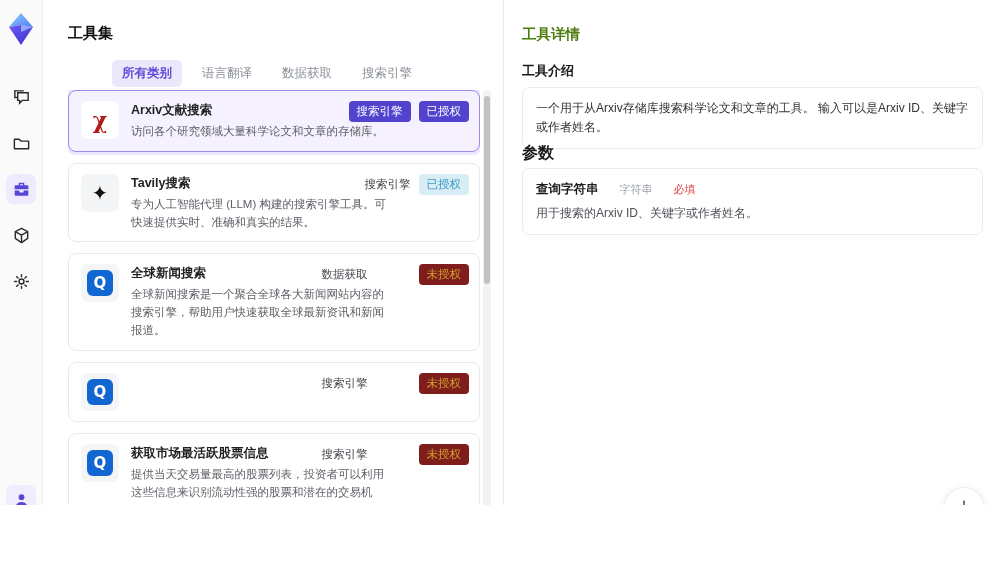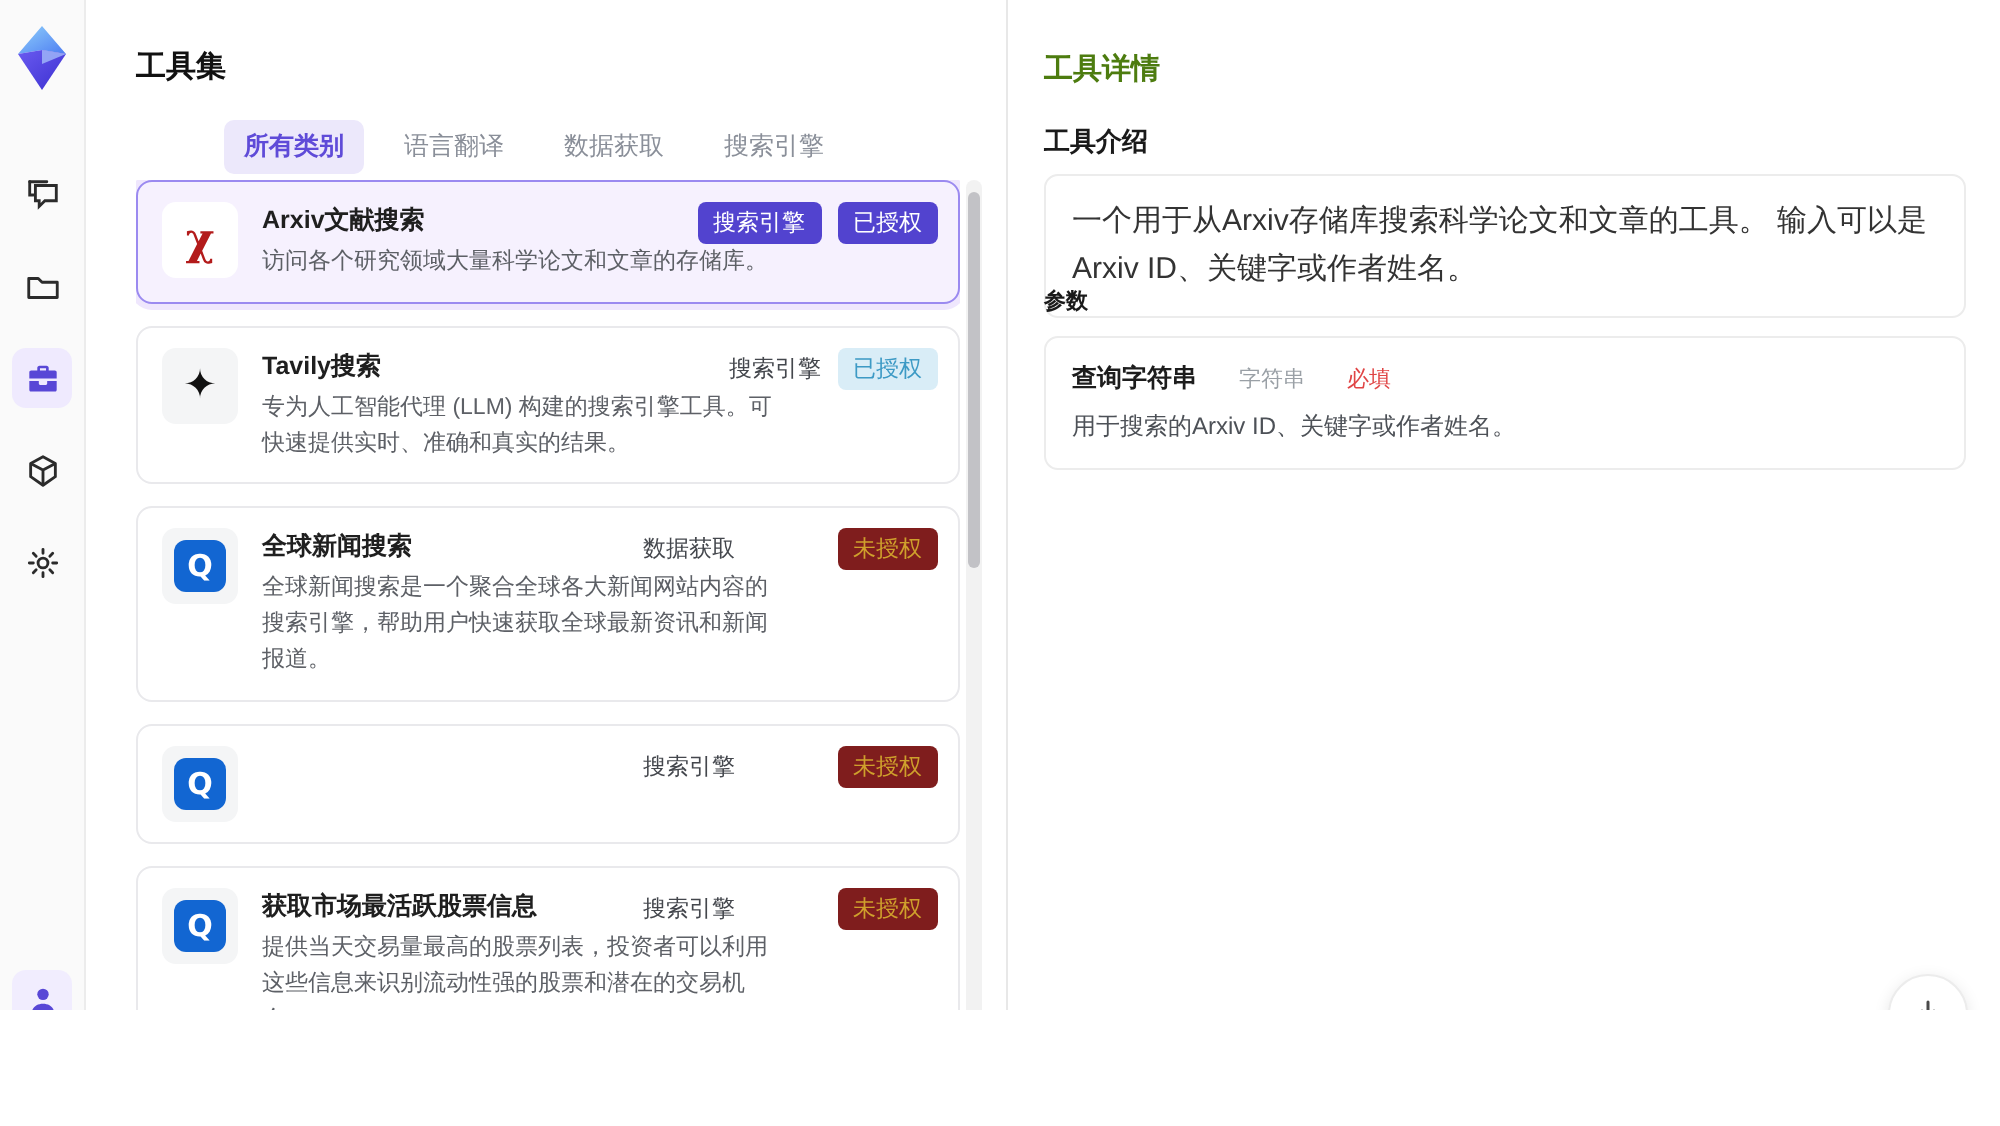--- a/index.html
+++ b/index.html
@@ -60,22 +60,22 @@
   .scroll-arrow-down { position:absolute; left:0; bottom:4px; width:0; height:0;
     border-left:4px solid transparent; border-right:4px solid transparent; border-top:5px solid #6b6b6b; }
 
   
   .detail { position:absolute; left:503px; top:0; width:497px; height:563px;
     border-left:1px solid #e8e8e8; background:#fff; }
   .detail-title { position:absolute; left:18px; top:25px; font-size:14.5px; font-weight:bold; color:#4d7c0f; }
   .intro-heading { position:absolute; left:18px; top:62px; font-size:13px; font-weight:bold; color:#1a1a1a; }
   .intro-card { position:absolute; left:18px; top:87px; width:461px;
     border:1px solid #ececec; border-radius:7px; padding:11px 13px;
-    font-size:15px; color:#333; line-height:1.6; background:#fff; }
-  .params-heading { position:absolute; left:18px; top:143px; font-size:11px; font-weight:bold; color:#1a1a1a; }
+    font-size:12px; color:#333; line-height:1.6; background:#fff; }
+  .params-heading { position:absolute; left:18px; top:143px; font-size:16px; font-weight:bold; color:#1a1a1a; }
   .params-card { position:absolute; left:18px; top:168px; width:461px;
     border:1px solid #ececec; border-radius:7px; padding:12px 13px; background:#fff; }
   .param-row-head { display:flex; align-items:baseline; gap:21px; }
   .param-name { font-size:12.5px; font-weight:bold; color:#1d1d1d; }
   .param-type { font-size:11px; color:#9aa0a6; }
   .param-required { font-size:11px; color:#e04545; }
   .param-desc { margin-top:7px; font-size:12px; color:#4d5157; }
 
   
   .fab { position:absolute; left:944px; top:487px; width:40px; height:40px; border-radius:50%;

